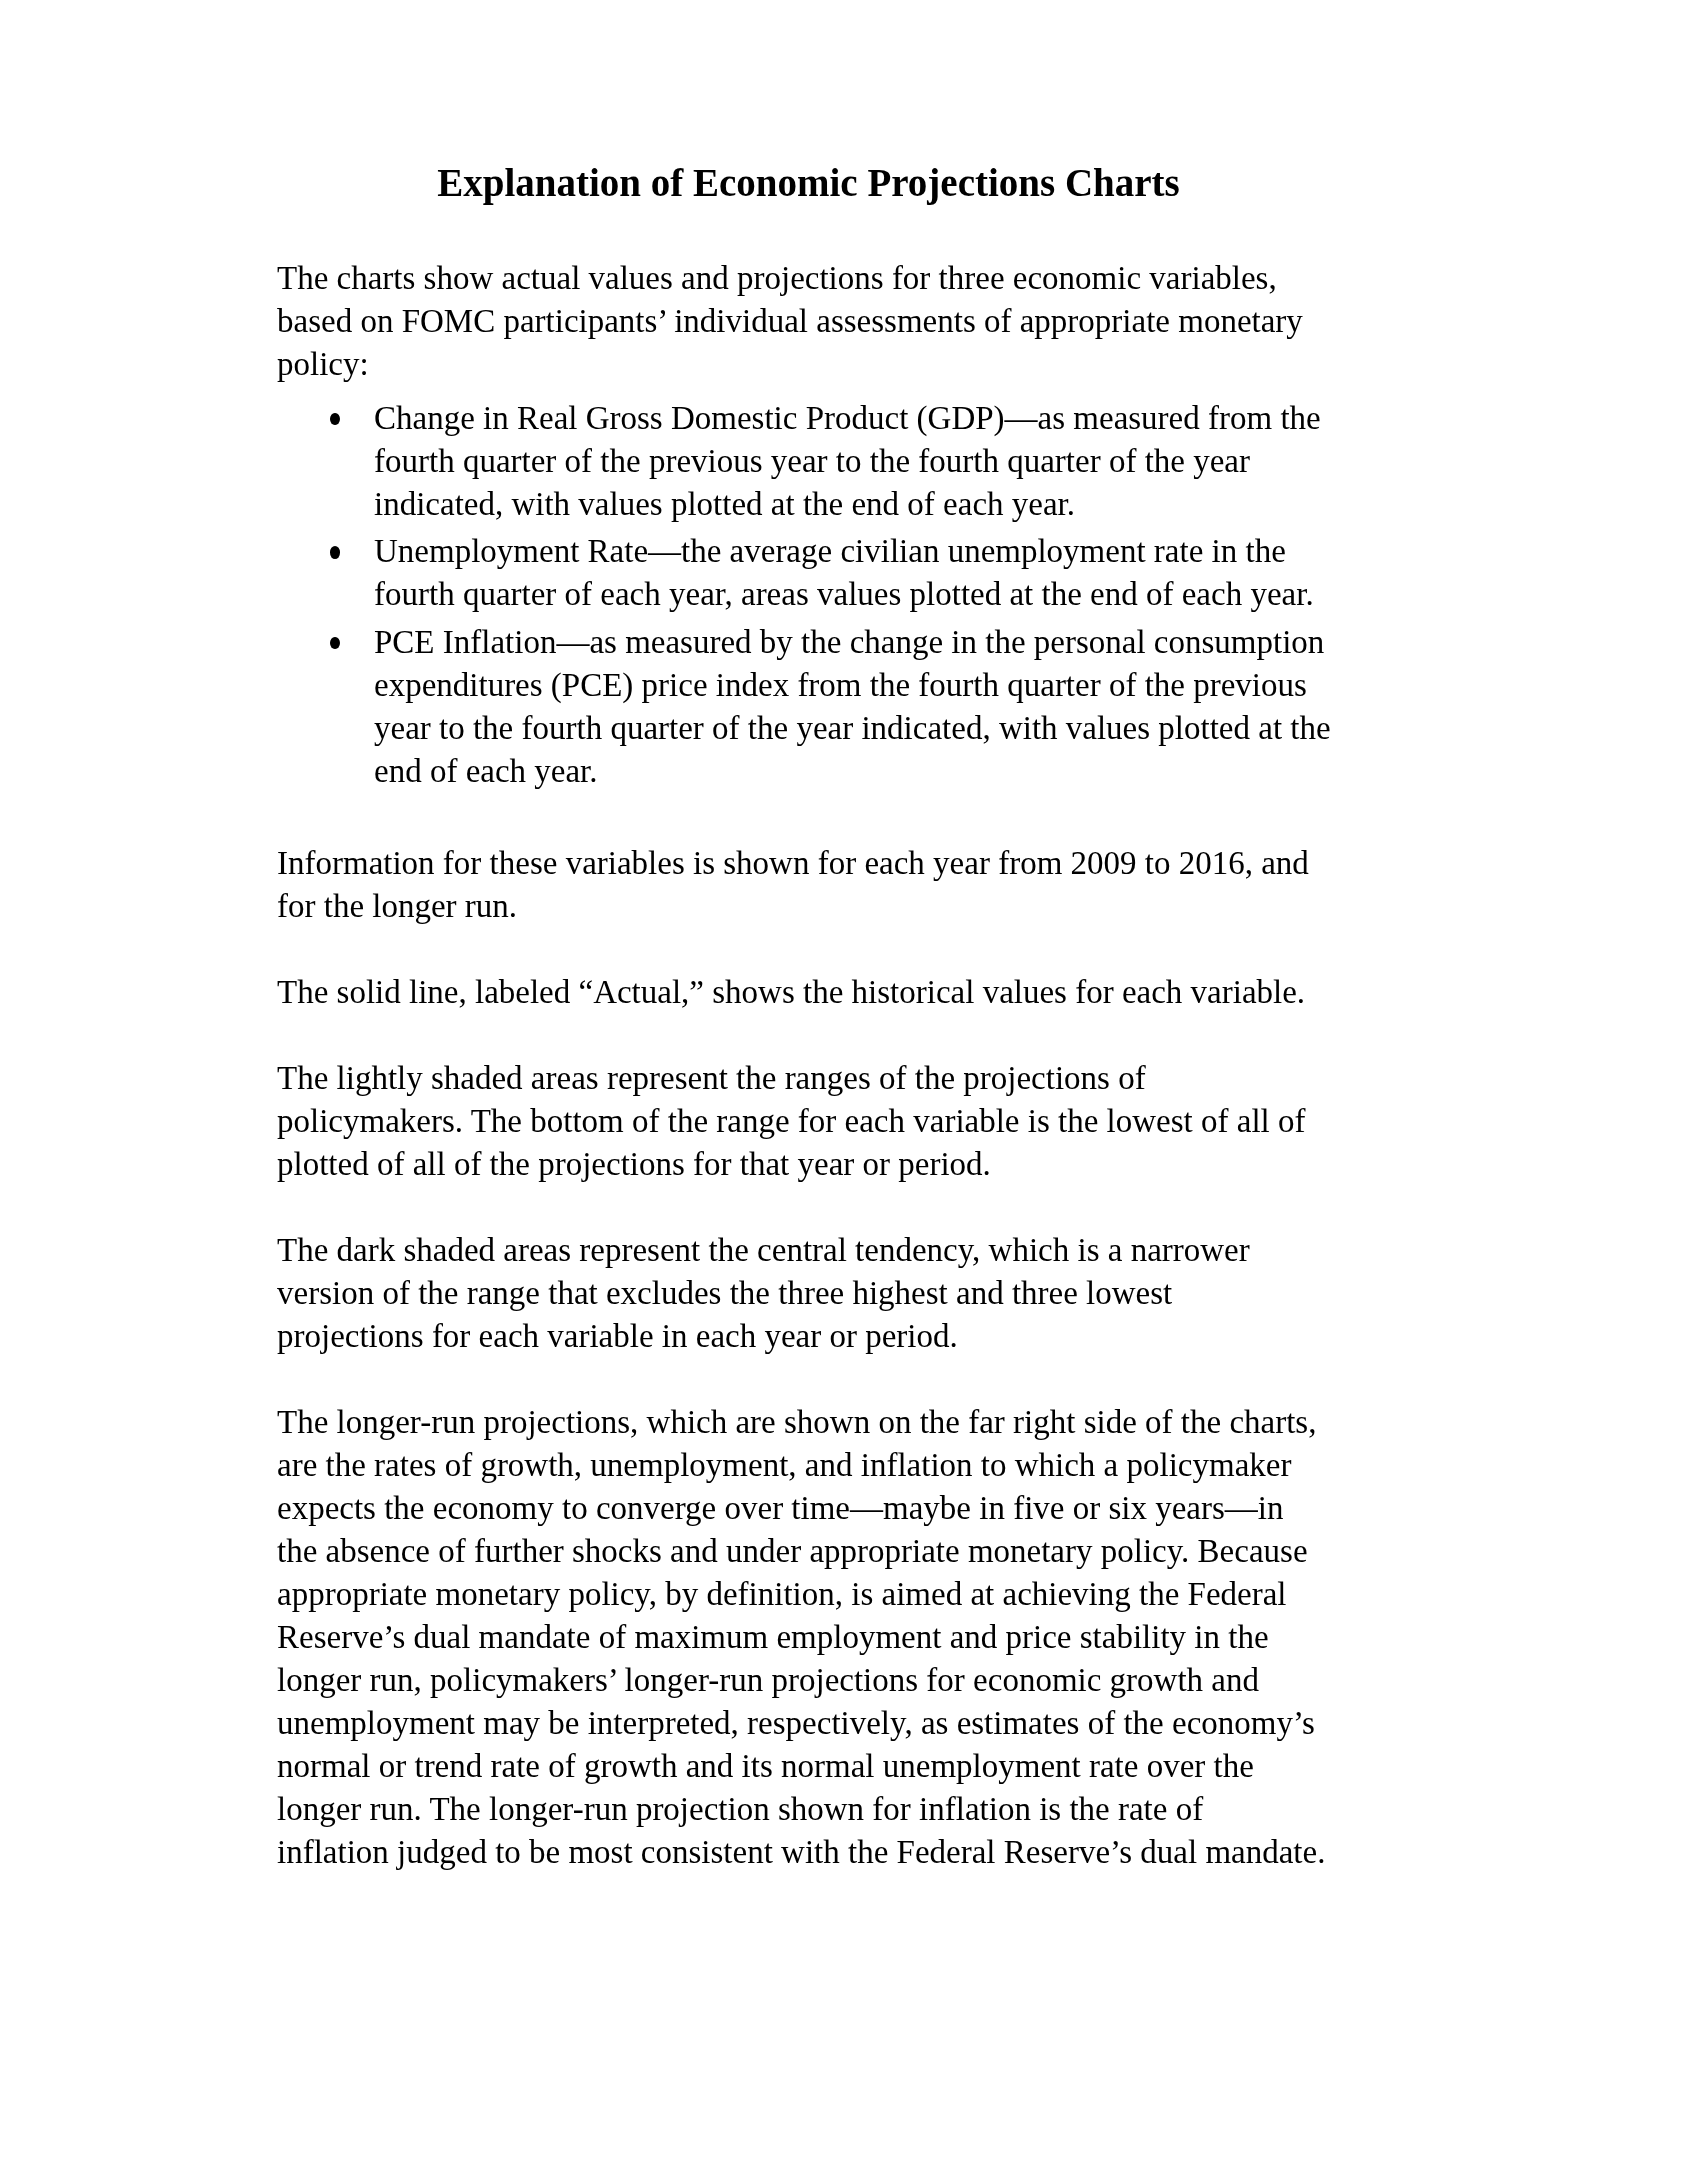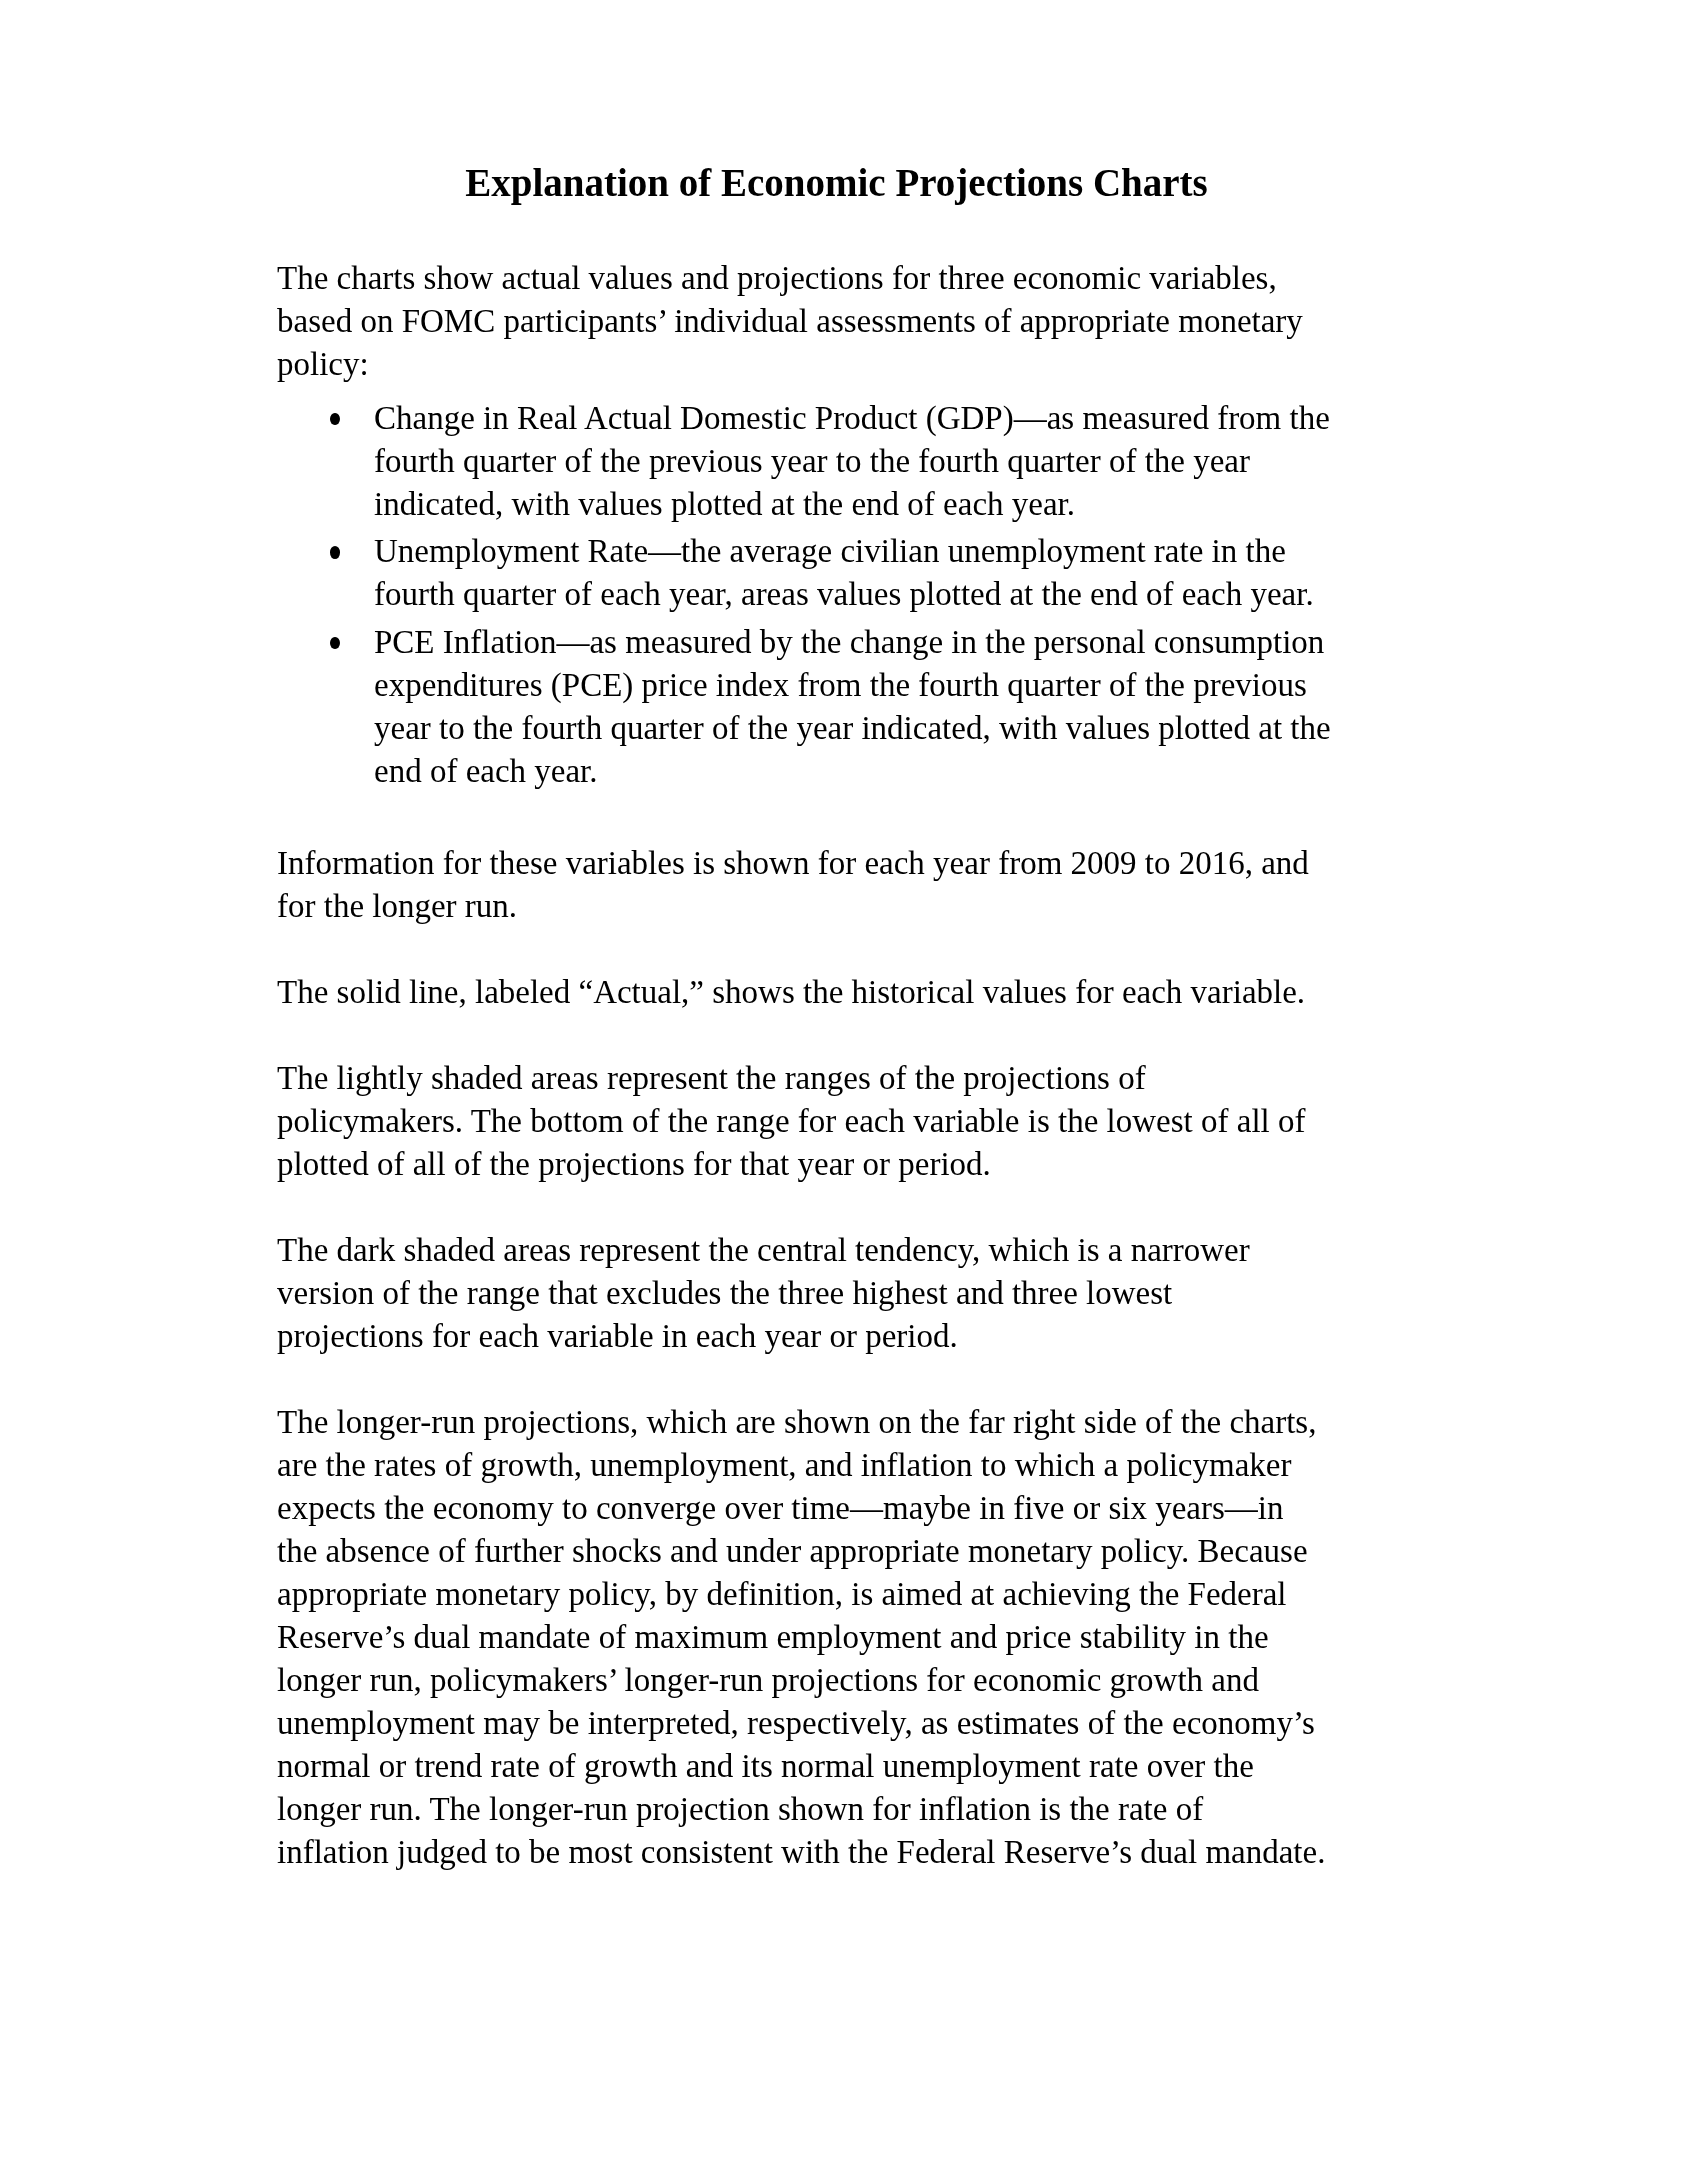--- a/index.html
+++ b/index.html
@@ -25,21 +25,20 @@
   .title {
     position: absolute;
     left: 0;
     width: 1617px;
     top: 160px;
     text-align: center;
     font-weight: bold;
     font-size: 39px;
     line-height: 46px;
     margin: 0;
-    padding-left: 28px;
   }
   .body {
     position: absolute;
     left: 277px;
     top: 257px;
     width: 1191px;
     font-size: 33px;
     line-height: 43px;
   }
   .line {
@@ -86,21 +85,21 @@
       <span class="line">The charts show actual values and projections for three economic variables,</span>
       <span class="line">based on FOMC participants’ individual assessments of appropriate monetary</span>
       <span class="line">policy:</span>
     </div>
 
     <div class="gap-small"></div>
 
     <ul class="bullets">
       <li class="bullet-item">
         <span class="bullet-dot"></span>
-        <span class="line">Change in Real Actual Domestic Product (GDP)—as measured from the</span>
+        <span class="line">Change in Real Gross Domestic Product (GDP)—as measured from the</span>
         <span class="line">fourth quarter of the previous year to the fourth quarter of the year</span>
         <span class="line">indicated, with values plotted at the end of each year.</span>
       </li>
       <li class="bullet-item">
         <span class="bullet-dot"></span>
         <span class="line">Unemployment Rate—the average civilian unemployment rate in the</span>
         <span class="line">fourth quarter of each year, areas values plotted at the end of each year.</span>
       </li>
       <li class="bullet-item">
         <span class="bullet-dot"></span>

